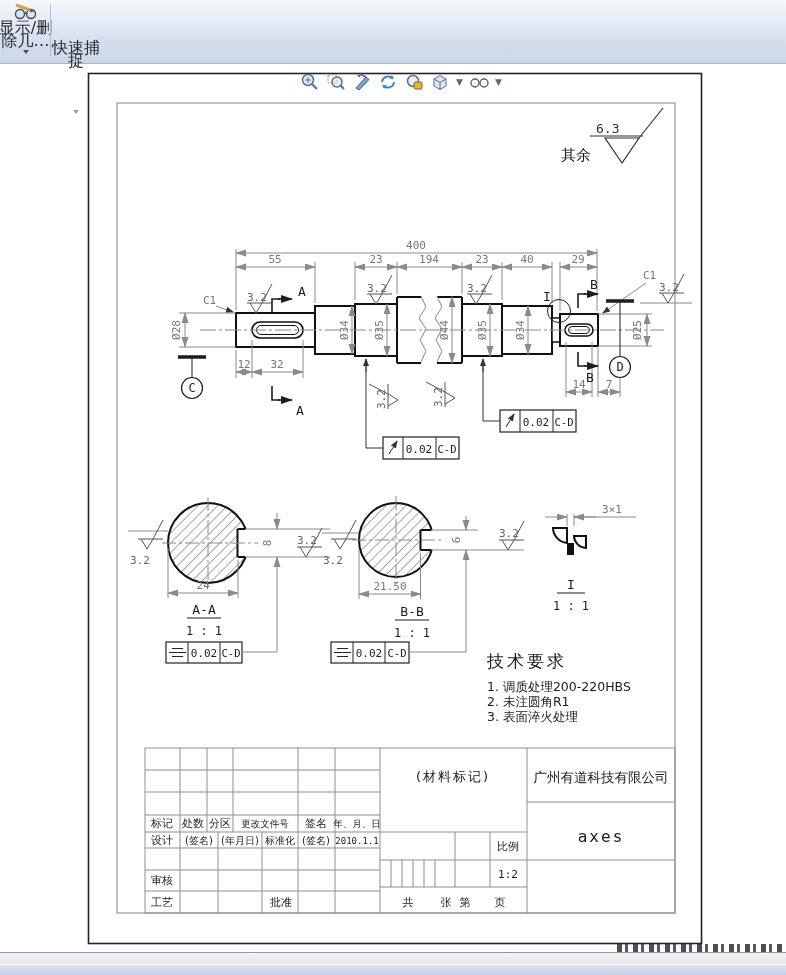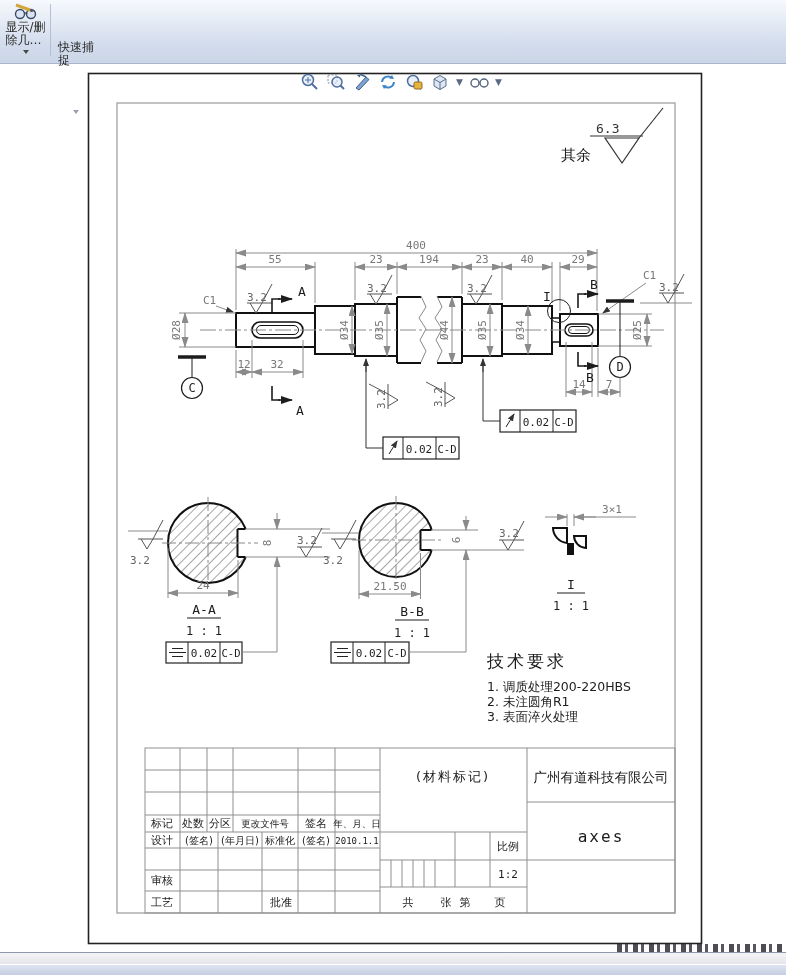--- a/index.html
+++ b/index.html
@@ -4,21 +4,21 @@
 <style>
   html,body{margin:0;padding:0;background:#fff;}
   body{width:786px;height:975px;position:relative;overflow:hidden;
        font-family:"DejaVu Sans",sans-serif;}
   
   .ribbon{position:absolute;left:0;top:0;width:786px;height:63px;z-index:5;
           background:linear-gradient(#f6f9fd 0%,#e2e9f4 40%,#d2dcec 70%,#cbd6e8 100%);
           border-bottom:1px solid #a9b6cc;}
   .rbtn{position:absolute;top:1px;height:58px;display:flex;flex-direction:column;
         align-items:center;cursor:default;}
-  .rbtn .lbl{font-size:12px;line-height:13px;color:#2b2b2b;text-align:left;white-space:nowrap;}
+  .rbtn .lbl{font-size:16px;line-height:13px;color:#2b2b2b;text-align:center;white-space:nowrap;}
   .rbtn .drop{width:0;height:0;border-left:3.5px solid transparent;border-right:3.5px solid transparent;
         border-top:4px solid #4a4a4a;margin-top:3px;}
   .rbtn.dim .drop{border-top-color:#9aa0ab;}
   .rsep{position:absolute;left:50px;top:4px;width:1px;height:52px;background:#b3bfd3;}
   
   .canvas{position:absolute;left:0;top:0;width:786px;height:952px;background:#fff;z-index:1;}
   svg text{font-family:"DejaVu Sans Mono",monospace;}
   svg text.cjk{font-family:"DejaVu Sans",sans-serif;}
   
   .vtoolbar{position:absolute;left:300px;top:69px;height:26px;display:flex;align-items:center;

